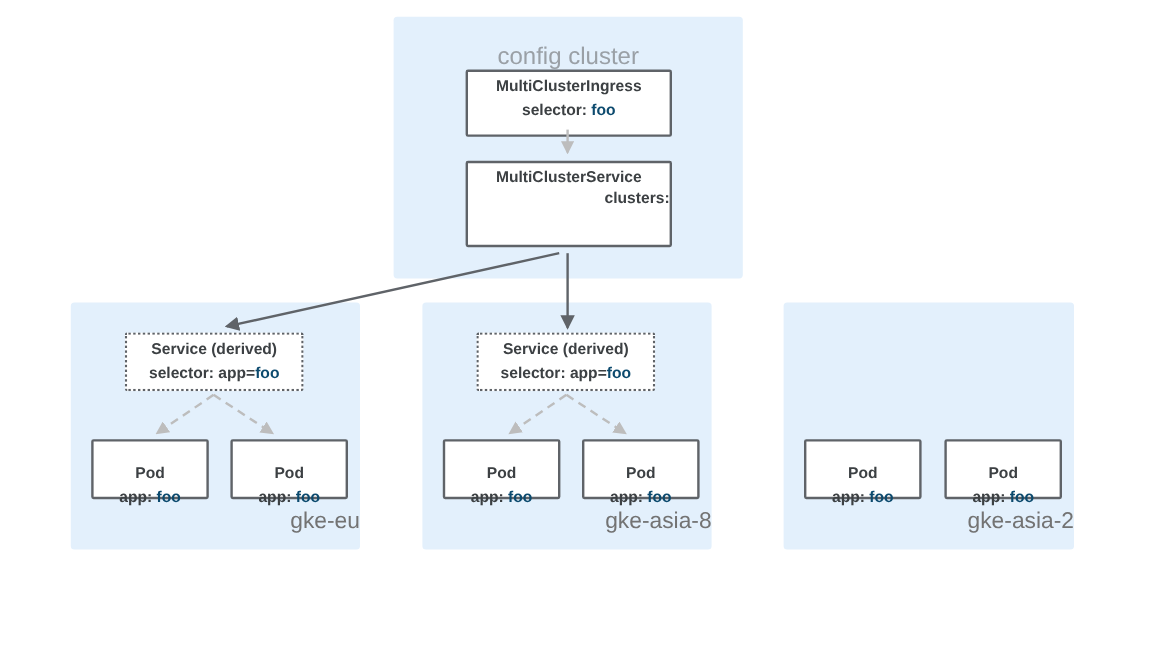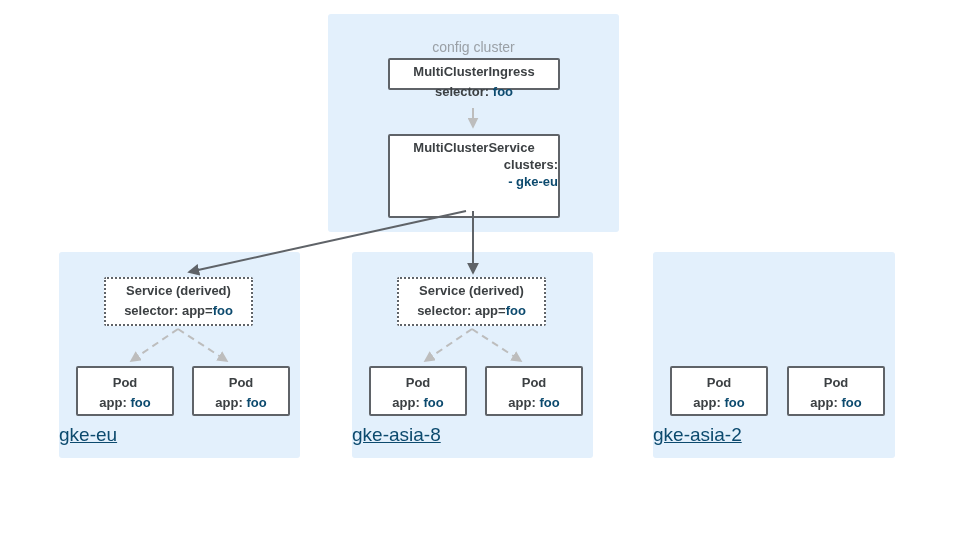--- a/index.html
+++ b/index.html
@@ -3,58 +3,57 @@
 <meta charset="utf-8">
 <style>
   html,body{margin:0;padding:0;background:#ffffff;}
   .canvas{
     position:relative;width:960px;height:540px;background:#ffffff;
     font-family:"Liberation Sans",sans-serif;overflow:hidden;
   }
   .panel{position:absolute;background:#E3F0FC;border-radius:3px;}
   .panel-title{
     position:absolute;top:22px;left:0;right:0;text-align:center;
-    color:#9AA0A6;font-size:14px;line-height:22px;
+    color:#9AA0A6;font-size:20px;line-height:22px;
   }
   .cluster-name{
-    position:absolute;top:170px;left:0;right:0;text-align:left;
-    color:#0c4a6e;font-size:19px;line-height:26px;text-decoration:underline;
+    position:absolute;top:170px;left:0;right:0;text-align:right;
+    color:#737373;font-size:19px;line-height:26px;
   }
   .node{
     position:absolute;box-sizing:border-box;background:#ffffff;
     border:2px solid #5F6368;border-radius:2px;
     color:#3C4043;font-size:13px;font-weight:bold;text-align:center;
   }
   .node.dotted{border:2px dotted #5F6368;}
   .node-line{line-height:20px;}
   .node.pad2 .node-line:first-child{margin-top:2px;}
-  .node.pad3 .node-line:first-child{margin-top:5px;}
+  .node.pad3 .node-line:first-child{margin-top:16px;}
   .mcs .node-line{line-height:17px;text-align:right;padding-left:8px;}
   .mcs .node-line.title{text-align:center;padding-left:0;margin-top:3px;}
   .mcs .node-line.list{padding-left:14px;}
   .blue{color:#0c4a6e;}
   .arrows{position:absolute;left:0;top:0;pointer-events:none;}
 </style>
 </head>
 <body>
 
 <div class="canvas">
 
   <section class="panel" style="left:328px;top:14px;width:291px;height:218px;">
     <div class="panel-title">config cluster</div>
 
-    <div class="node pad2" style="left:60px;top:44px;width:172px;height:32px;">
+    <div class="node pad2" style="left:60px;top:44px;width:172px;height:56px;">
       <div class="node-line">MultiClusterIngress</div>
       <div class="node-line"><span>selector: </span><span class="blue">foo</span></div>
     </div>
 
-    <div class="node mcs" style="left:60px;top:120px;width:172px;height:84px;">
+    <div class="node mcs" style="left:60px;top:120px;width:172px;height:72px;">
       <div class="node-line title">MultiClusterService</div>
       <div class="node-line">clusters:</div>
-      <div class="node-line list blue">- gke-eu</div>
     </div>
   </section>
 
   <section class="panel" style="left:59px;top:252px;width:241px;height:206px;">
     <div class="node dotted pad2" style="left:45px;top:25px;width:149px;height:49px;">
       <div class="node-line">Service (derived)</div>
       <div class="node-line"><span>selector: app=</span><span class="blue">foo</span></div>
     </div>
     <div class="node pad3" style="left:17px;top:114px;width:98px;height:50px;">
       <div class="node-line">Pod</div>

